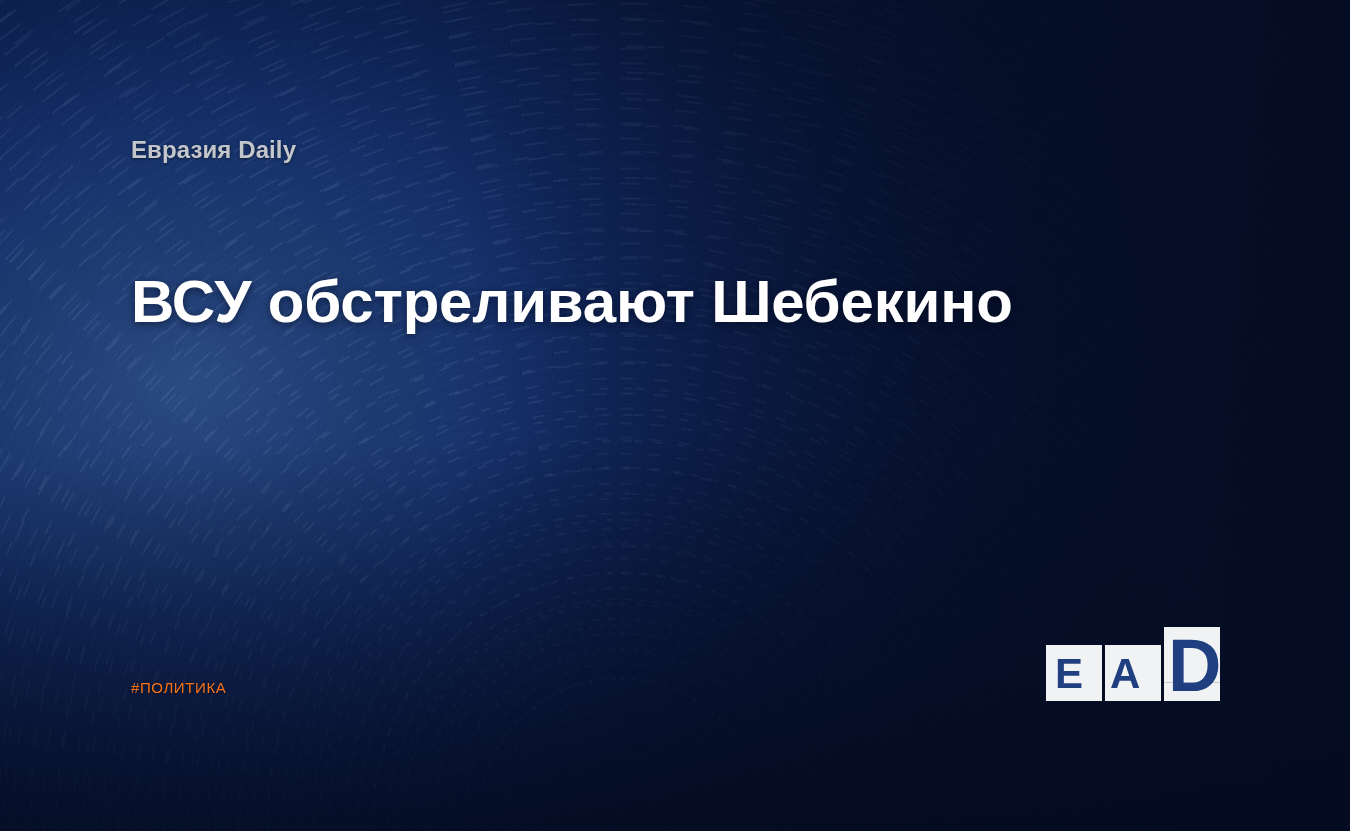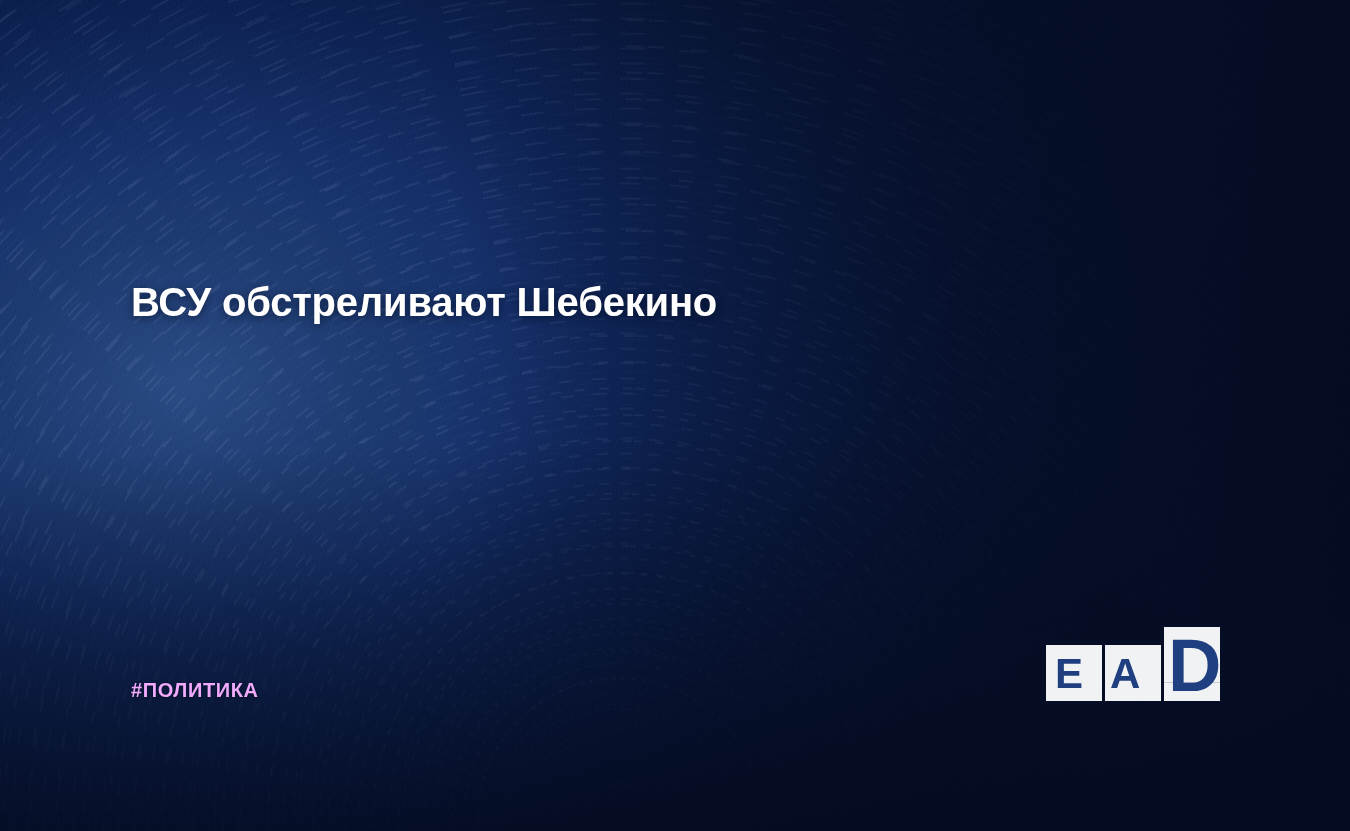--- a/index.html
+++ b/index.html
@@ -116,36 +116,36 @@
     letter-spacing:.1px;
     color:#c3c7cc;
     text-shadow:0 1px 3px rgba(0,0,0,.5);
     white-space:nowrap;
   }
 
   .headline {
     position:absolute;
     left:131px; top:263px;
     width:1110px;
-    font-size:40px;
+    font-size:60px;
     font-weight:bold;
     line-height:78px;
     letter-spacing:-.2px;
     color:#ffffff;
     text-shadow:0 2px 8px rgba(2,8,26,.55);
   }
   .headline .hl-line { display:block; white-space:nowrap; }
 
   .hashtag {
     position:absolute;
     left:131px; top:679px;
-    font-size:20px;
-    font-weight:bold;
+    font-size:15px;
+    font-weight:normal;
     letter-spacing:.6px;
-    color:#f0abfc;
+    color:#f97316;
     text-shadow:0 1px 3px rgba(0,0,0,.45);
     white-space:nowrap;
   }
 
   
   .ead {
     position:absolute;
     left:1046px; top:625px;
     width:174px; height:82px;
   }
@@ -188,20 +188,21 @@
   <div class="trails"></div>
   <div class="trails b"></div>
   <div class="trails c"></div>
   <div class="trail-fade"></div>
   <div class="grain"></div>
   <div class="bg-dark-right"></div>
   <div class="bg-dark-bottom"></div>
 
   <div class="content">
 
+    <div class="brand">Евразия Daily</div>
 
     <div class="headline">
       <span class="hl-line">ВСУ обстреливают Шебекино</span>
     </div>
 
     <div class="hashtag">#ПОЛИТИКА</div>
 
     <div class="ead">
       <div class="ead-tile t-d2"></div>
       <div class="ead-tile t-e"></div>

